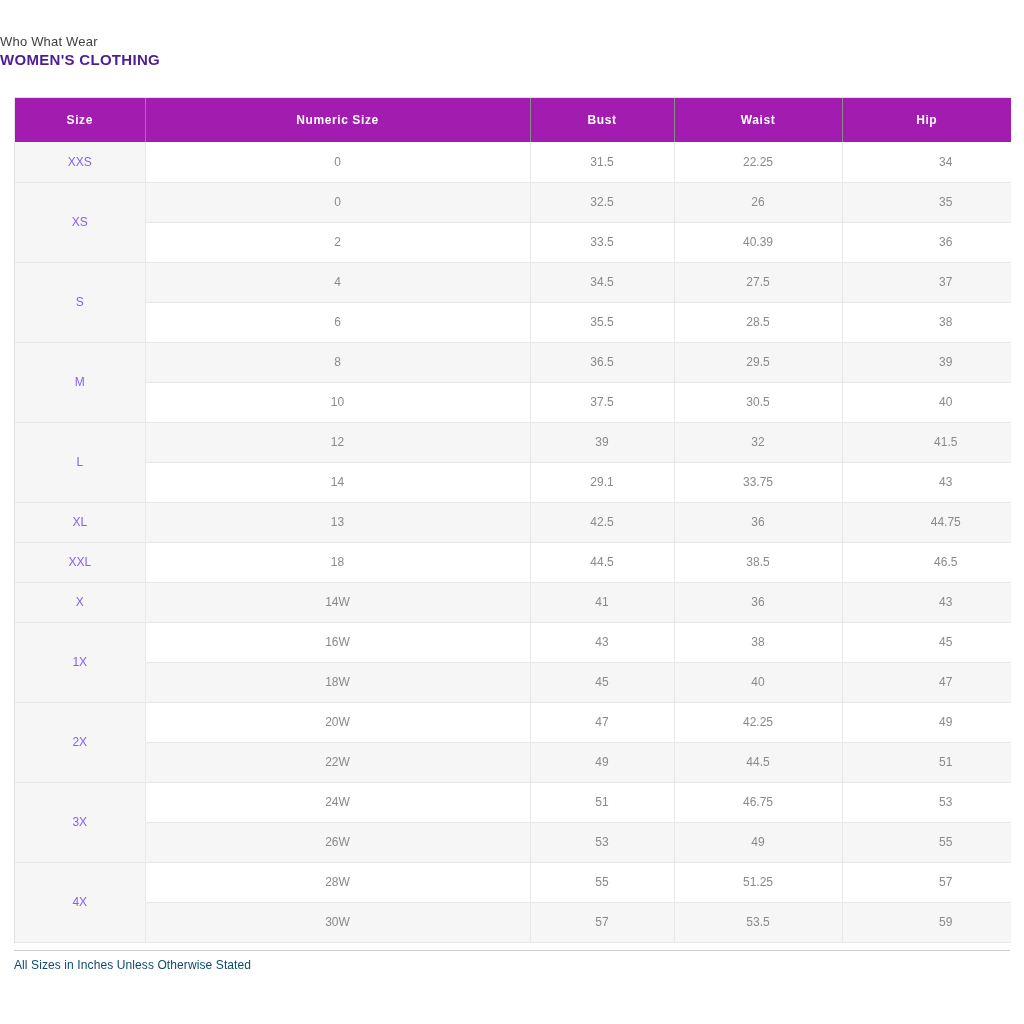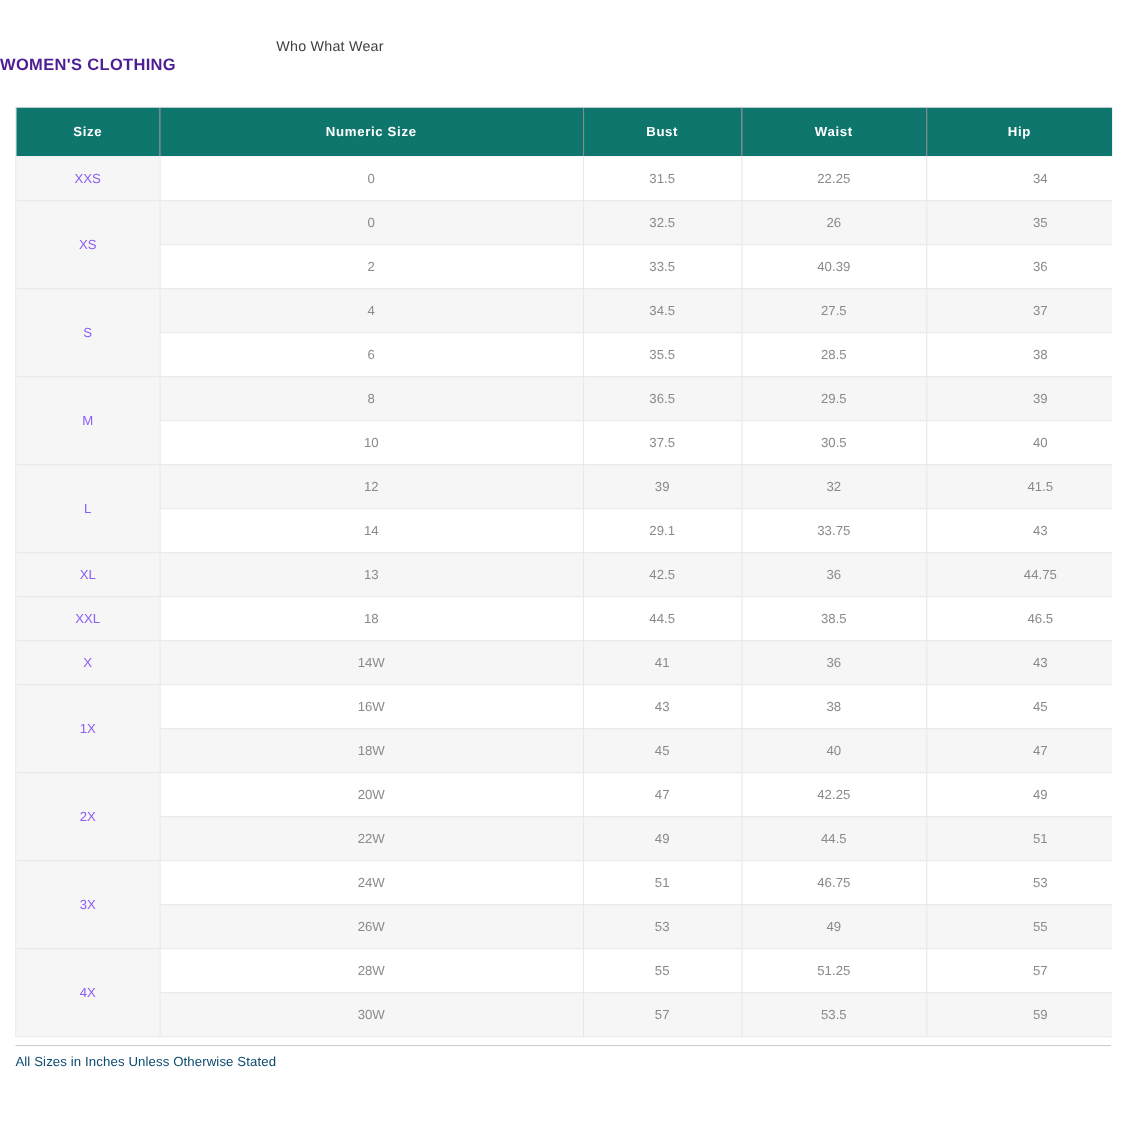--- a/index.html
+++ b/index.html
@@ -23,21 +23,20 @@
     left: 0px;
     top: 34px;
     width: 600px;
   }
   .brand-name {
     font-size: 13px;
     color: #3f3f3f;
     letter-spacing: 0.2px;
     line-height: 15px;
     font-weight: 400;
-    text-align: center;
   }
   .brand-category {
     font-size: 15px;
     color: #4c1d95;
     font-weight: bold;
     letter-spacing: 0.3px;
     line-height: 19px;
     margin-top: 1px;
   }
   .table-wrap {
@@ -47,21 +46,21 @@
     width: 996px;
     border: 1px solid #e2e2e2;
     border-bottom: none;
   }
   table.size-chart {
     width: 100%;
     border-collapse: collapse;
     table-layout: fixed;
   }
   table.size-chart th {
-    background: #0f766e;
+    background: #a21caf;
     color: #ffffff;
     font-size: 12px;
     font-weight: bold;
     letter-spacing: 0.6px;
     height: 44px;
     text-align: center;
     border-right: 1px solid #8a8a8a;
     vertical-align: middle;
   }
   table.size-chart th:last-child { border-right: none; }

